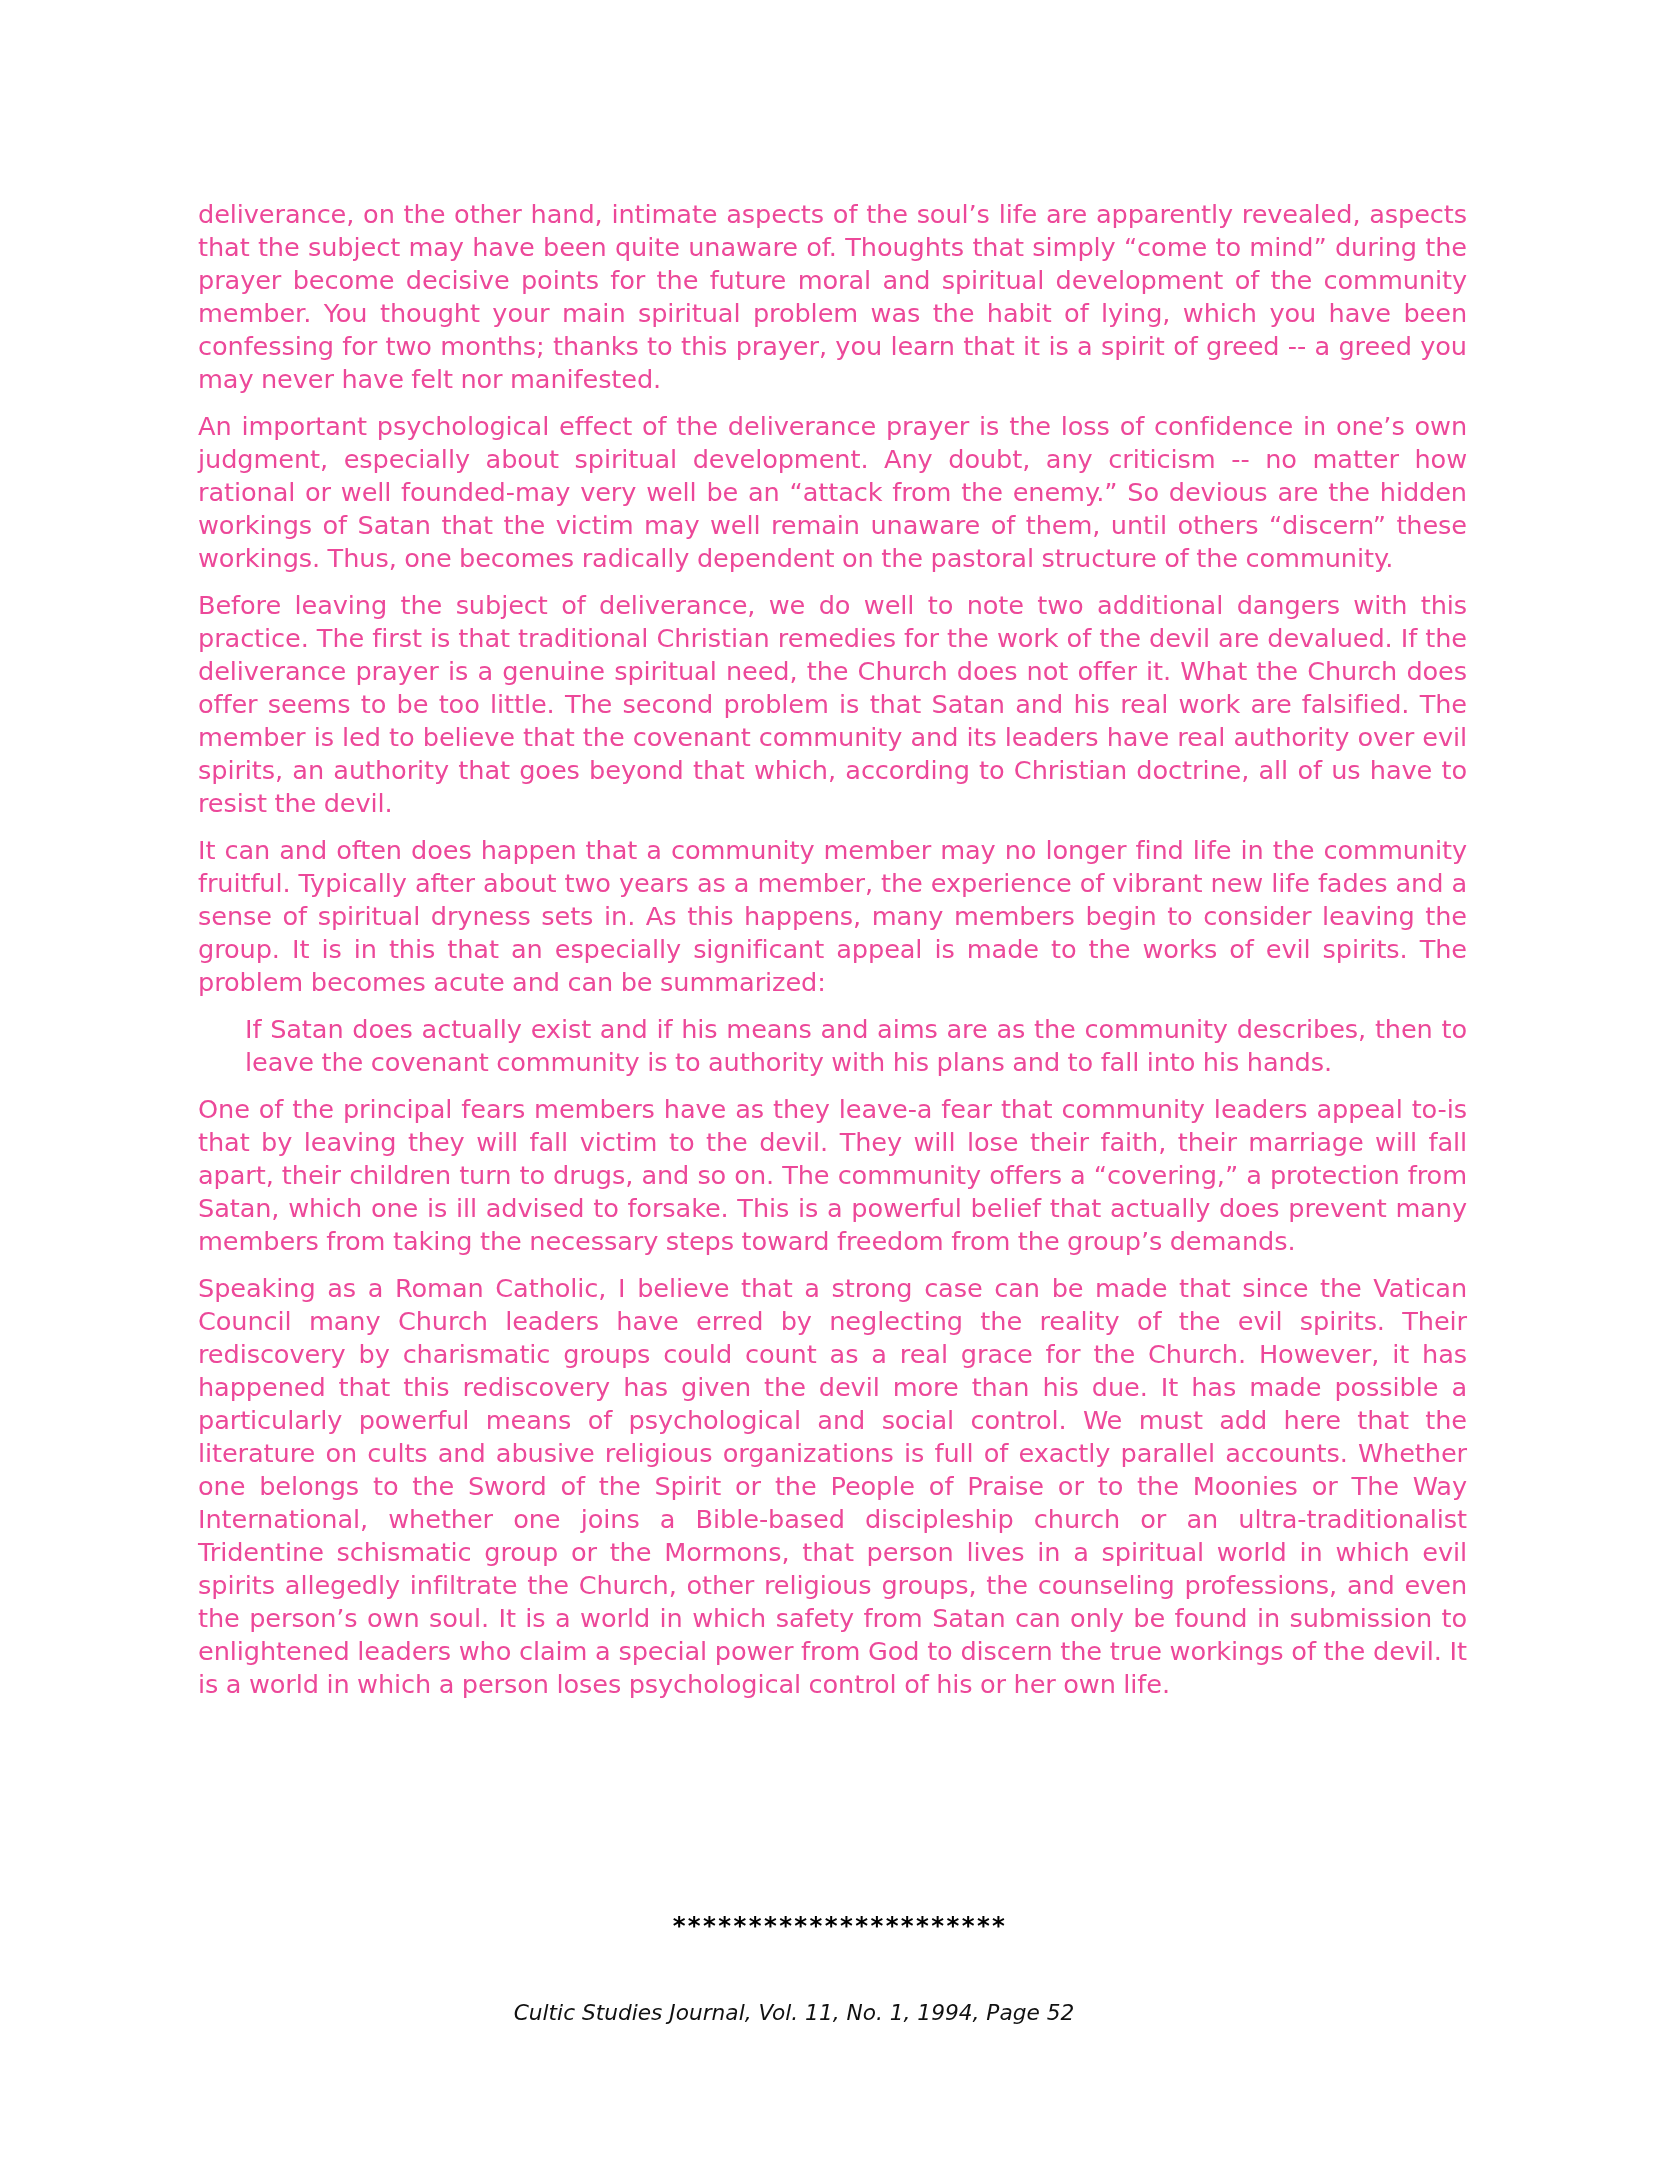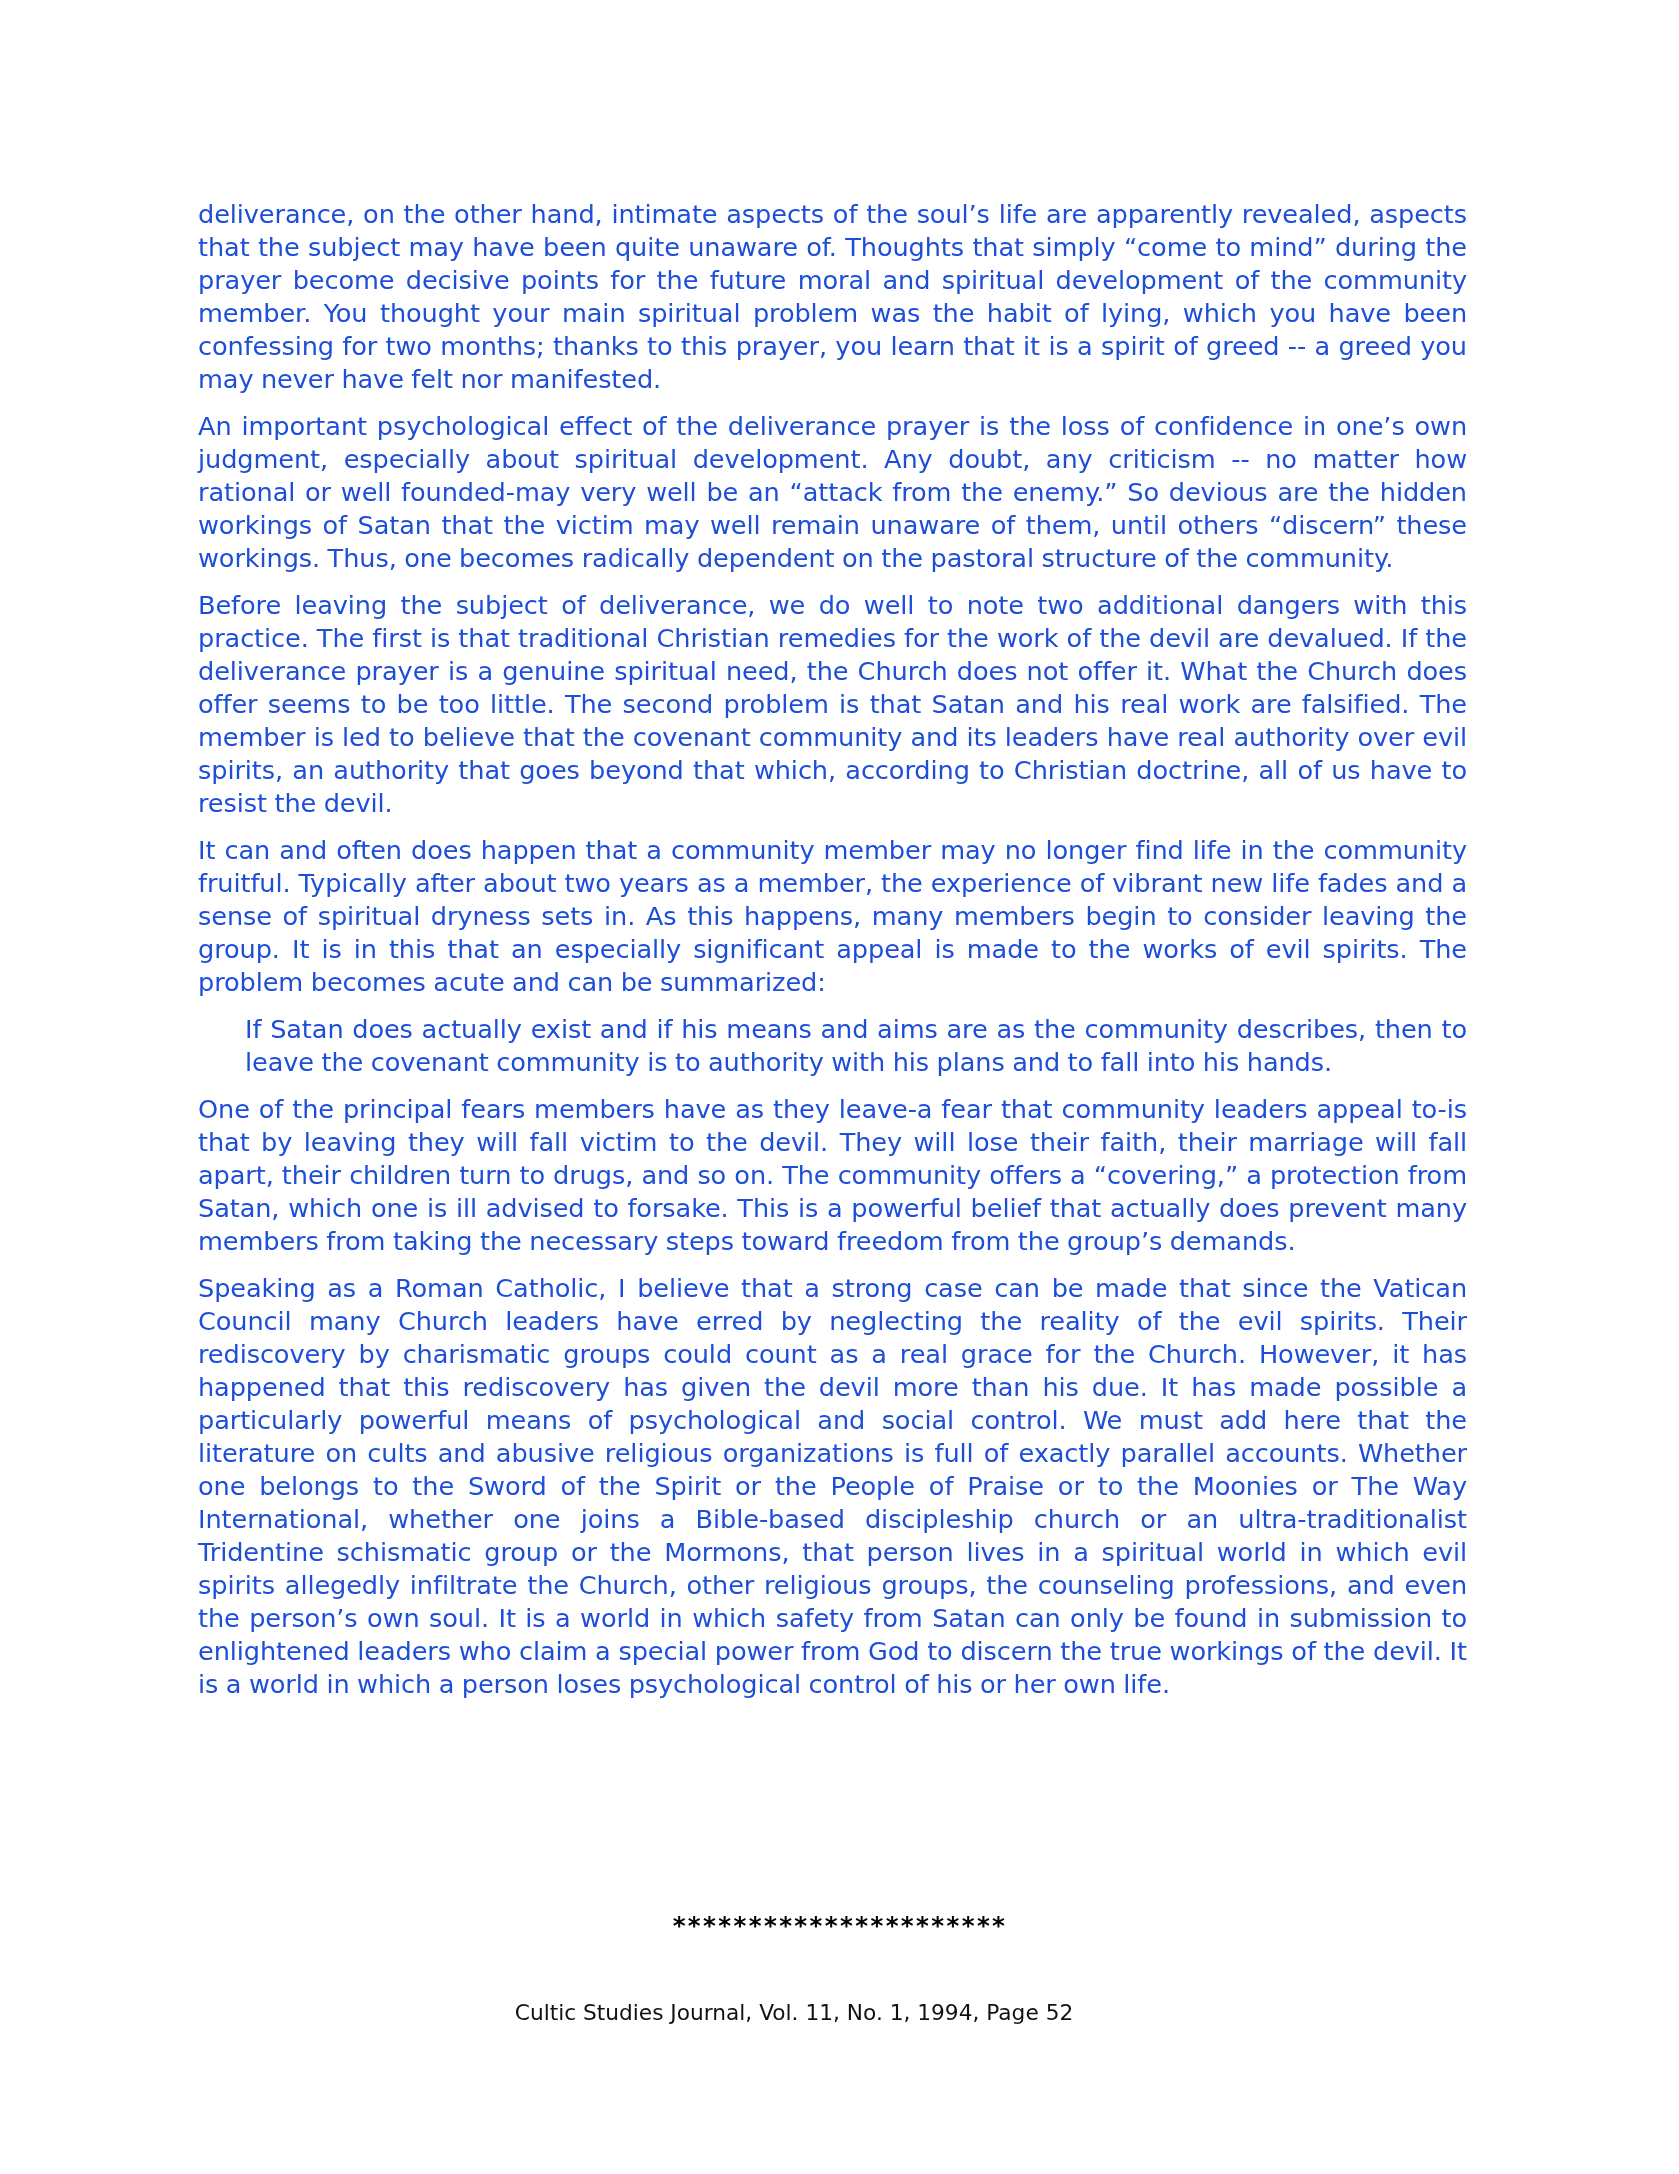--- a/index.html
+++ b/index.html
@@ -5,21 +5,21 @@
   html, body { margin: 0; padding: 0; background: #ffffff; }
   body { width: 1680px; height: 2174px; position: relative; overflow: hidden; }
   .page {
     position: absolute;
     left: 198px;
     top: 198px;
     width: 1269px;
     font-family: "DejaVu Sans", sans-serif;
     font-size: 25.6px;
     line-height: 33px;
-    color: #1d4ed8;
+    color: #ec4899;
   }
   .para {
     margin: 0 0 14px 0;
     text-align: justify;
     word-spacing: -0.5px;
     letter-spacing: -0.1px;
   }
   .quote {
     margin: 0 0 14px 47px;
     text-align: justify;
@@ -38,20 +38,21 @@
     letter-spacing: 2.4px;
     color: #000;
   }
   .footer {
     position: absolute;
     left: 0;
     width: 1588px;
     top: 2000px;
     text-align: center;
     font-family: "DejaVu Sans", sans-serif;
+    font-style: italic;
     font-size: 21.7px;
     color: #111;
   }
 </style>
 </head>
 <body>
 
 <div class="page">
   <p class="para">deliverance, on the other hand, intimate aspects of the soul’s life are apparently revealed, aspects that the subject may have been quite unaware of. Thoughts that simply “come to mind” during the prayer become decisive points for the future moral and spiritual development of the community member. You thought your main spiritual problem was the habit of lying, which you have been confessing for two months; thanks to this prayer, you learn that it is a spirit of greed -- a greed you may never have felt nor manifested.</p>
   <p class="para">An important psychological effect of the deliverance prayer is the loss of confidence in one’s own judgment, especially about spiritual development. Any doubt, any criticism -- no matter how rational or well founded-may very well be an “attack from the enemy.” So devious are the hidden workings of Satan that the victim may well remain unaware of them, until others “discern” these workings. Thus, one becomes radically dependent on the pastoral structure of the community.</p>

